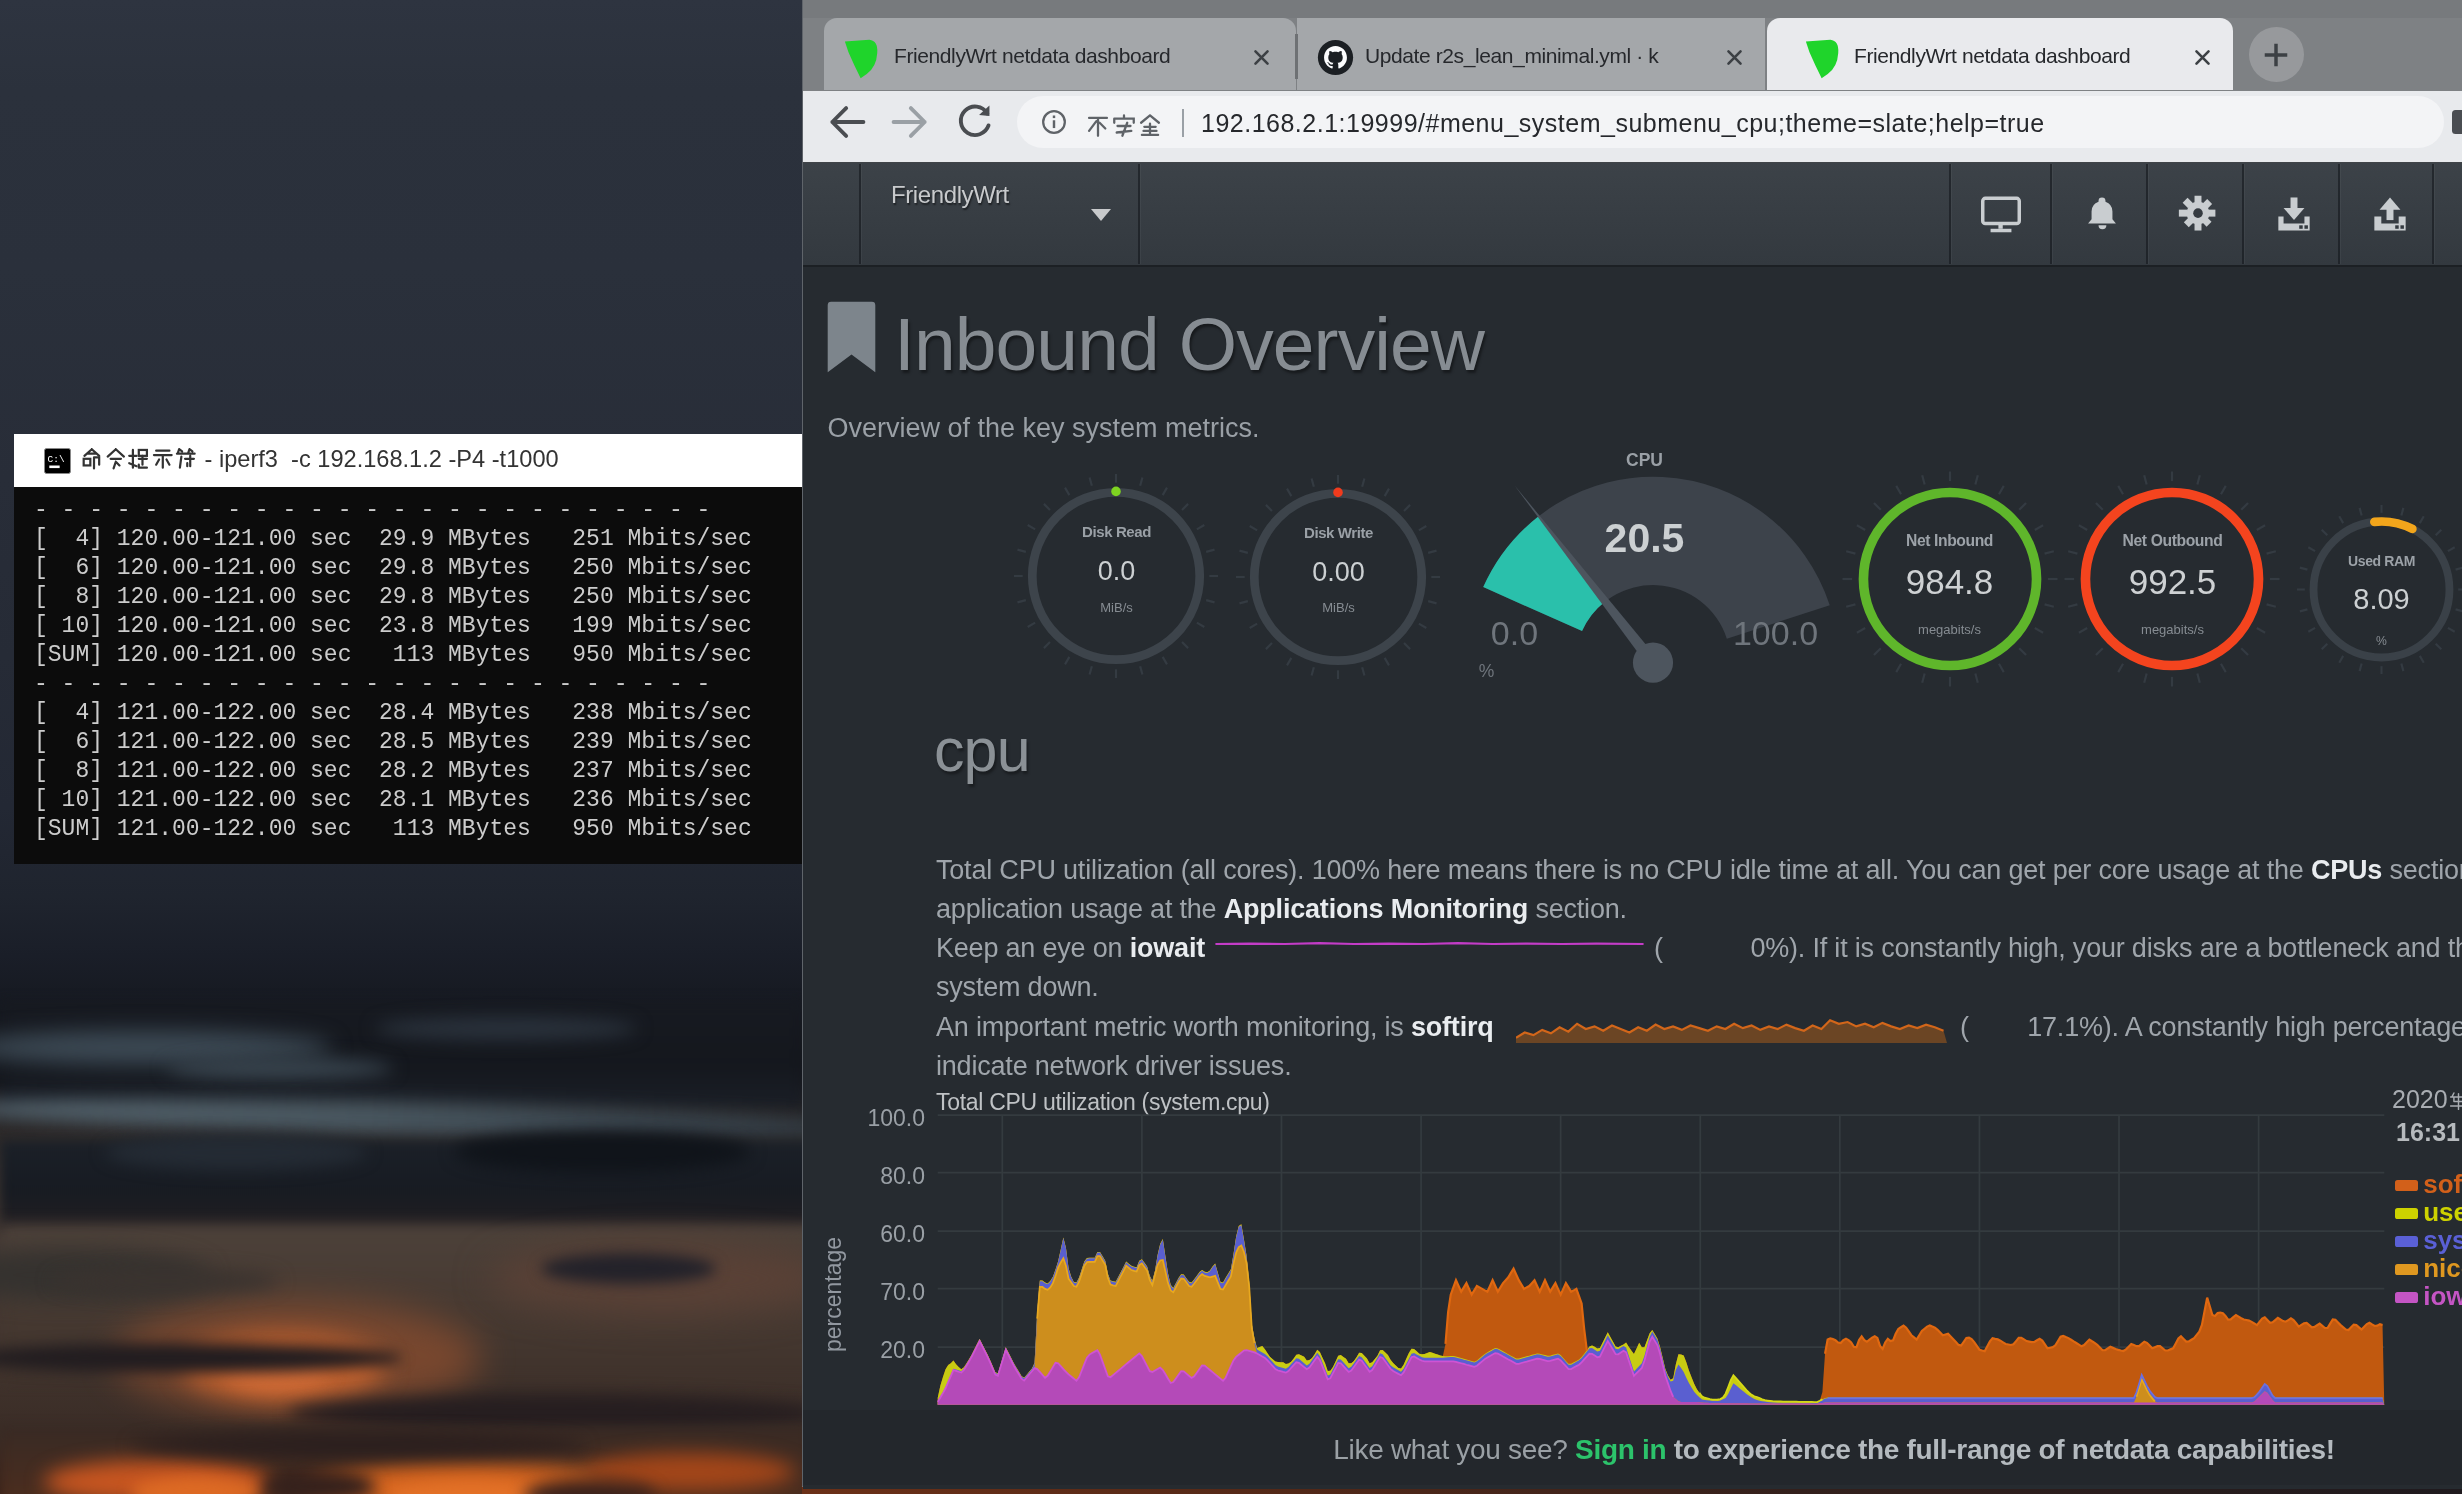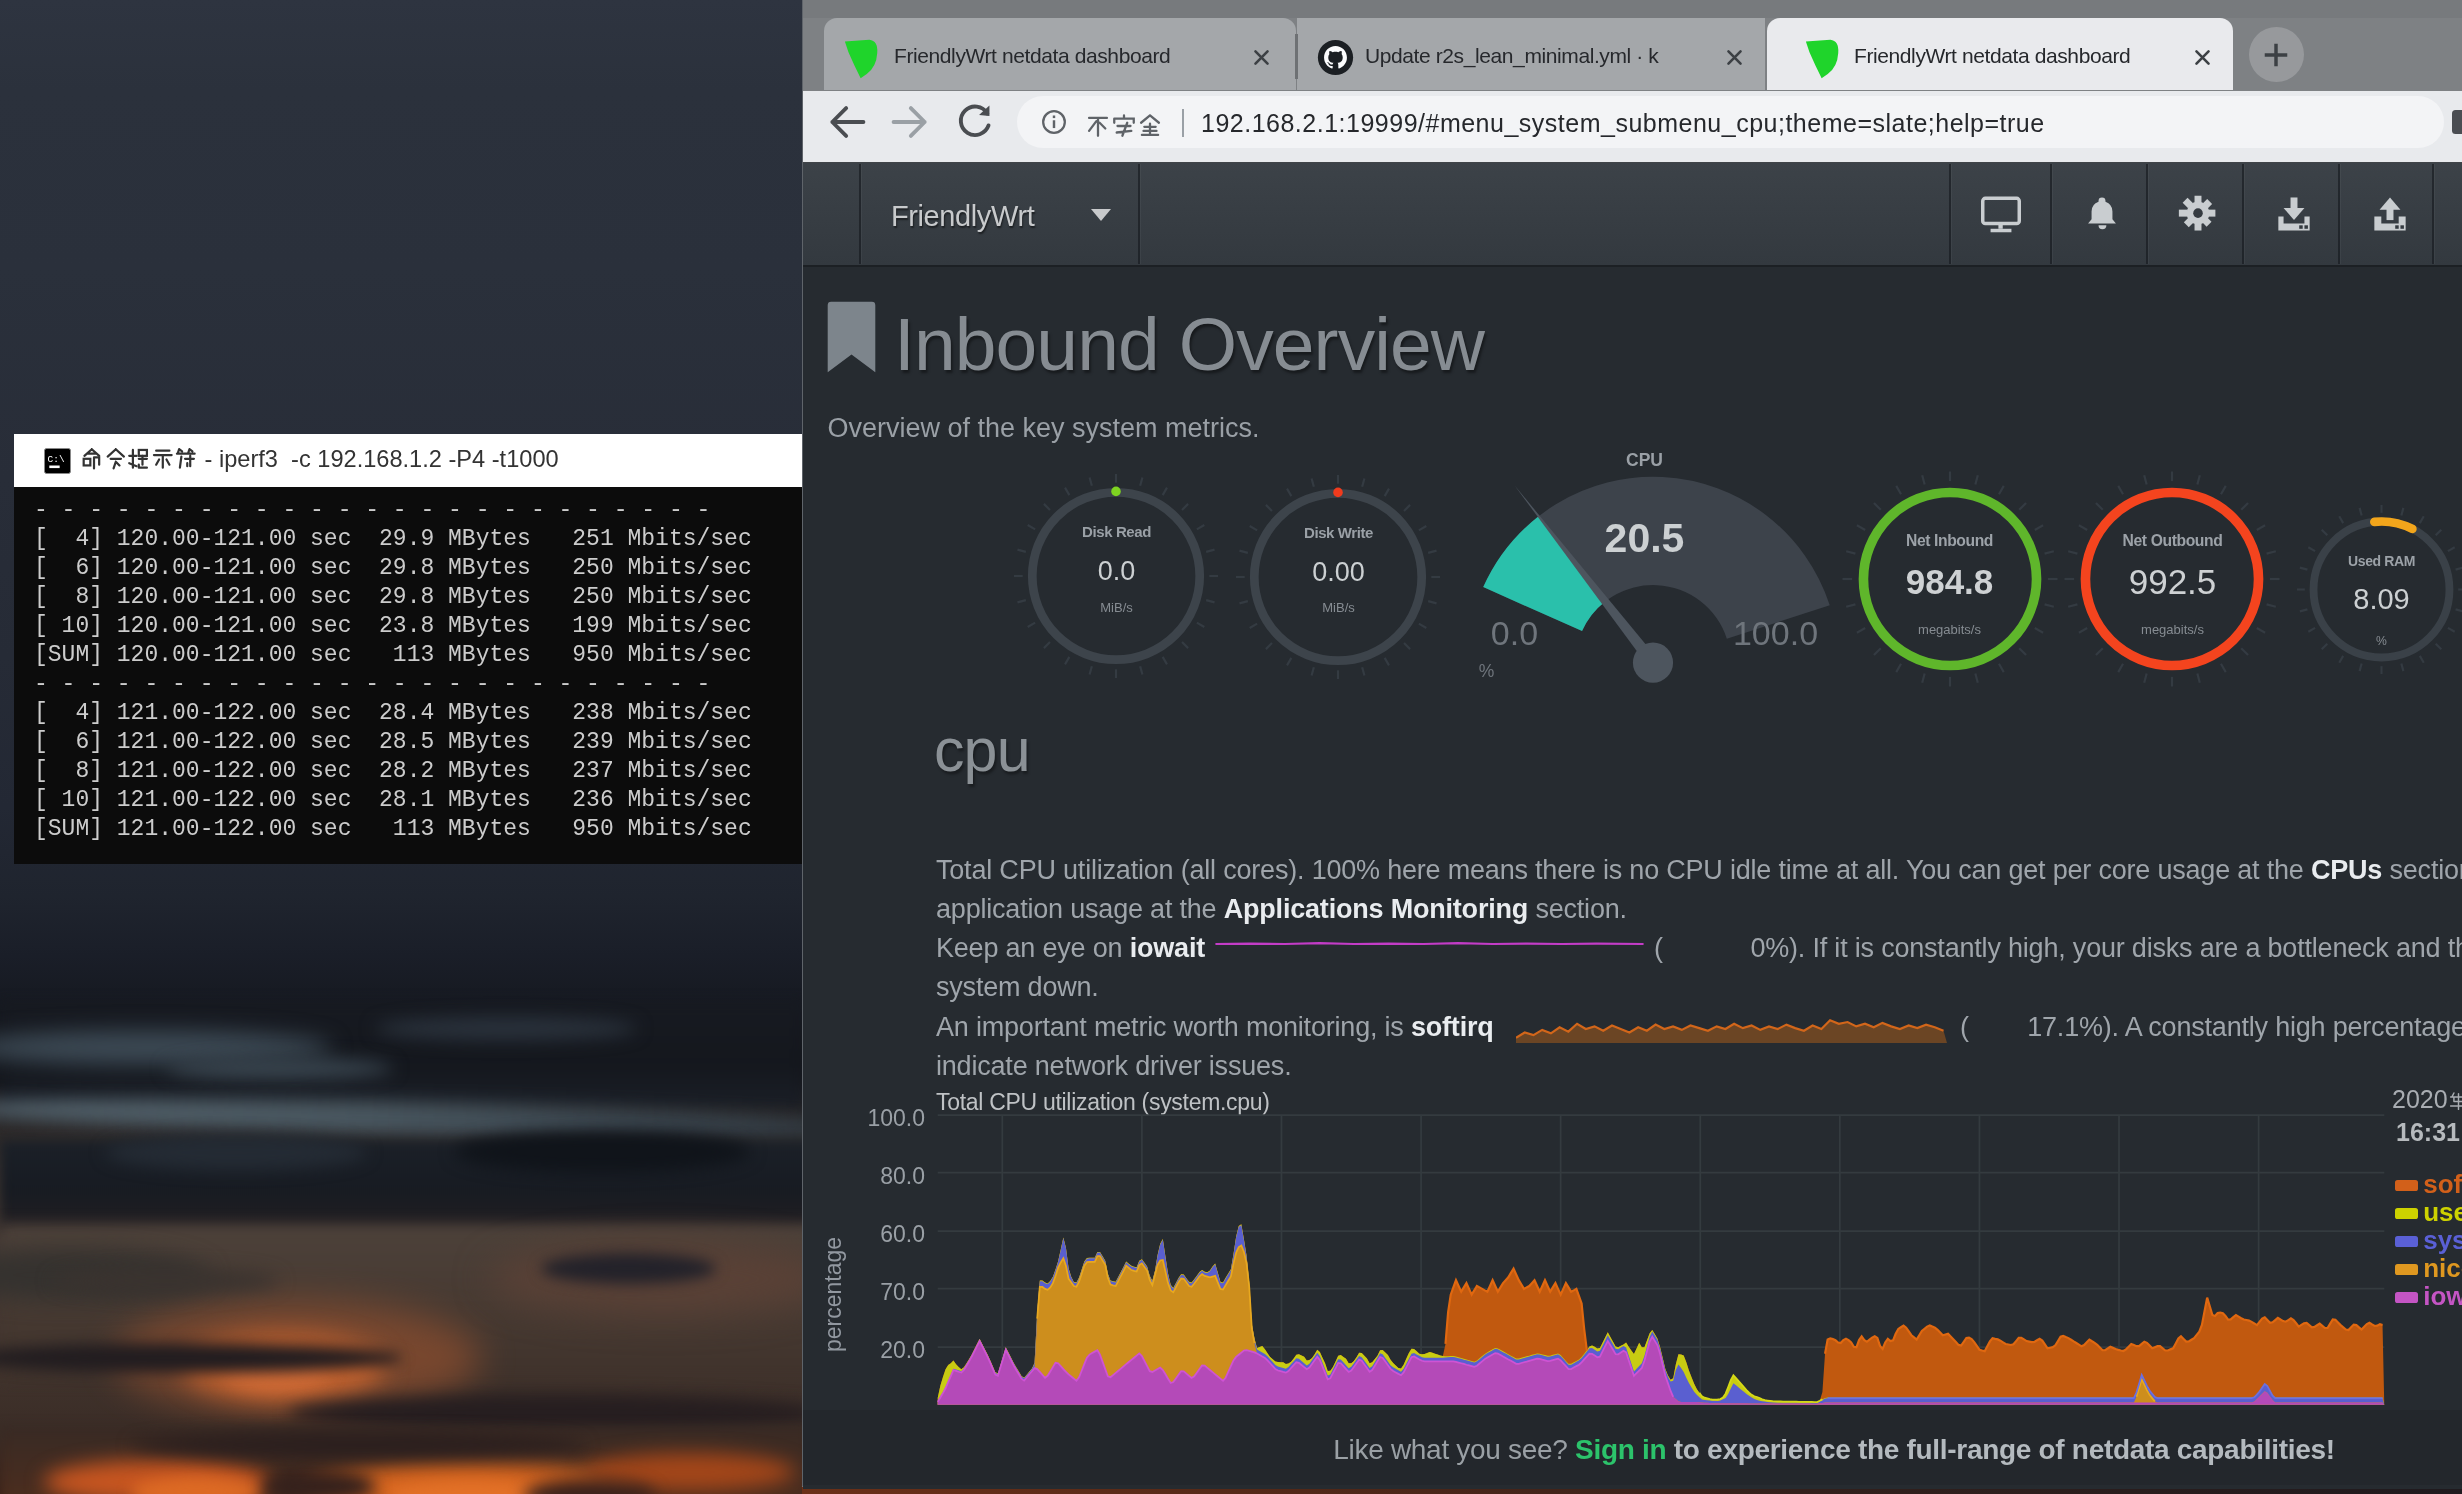--- a/index.html
+++ b/index.html
@@ -17,21 +17,21 @@
 #tabstrip{position:absolute;left:0;top:0;width:100%;height:91px;background:#7e8184}
 .tab{position:absolute;top:18.3px;height:72px;background:#a4a7aa;border-radius:13px 13px 0 0}
 .tabtitle{position:absolute;top:44px;font-size:21px;color:#26282c;white-space:nowrap;overflow:hidden;letter-spacing:-0.4px}
 #plusbtn{position:absolute;left:1446px;top:27px;width:55px;height:55px;border-radius:50%;background:#97999c}
 #toolbar{position:absolute;left:0;top:91px;width:100%;height:72px;background:#e8eaed;border-bottom:0.9px solid #404448}
 #omnibox{position:absolute;left:214px;top:5.2px;width:1427px;height:52px;border-radius:26px;background:#f3f4f6}
 #urltxt{position:absolute;left:398px;top:18.3px;font-size:25px;color:#26282c;letter-spacing:0.5px;white-space:nowrap}
 #page{position:absolute;left:0;top:163px;width:100%;height:1326px;background:#262b30;overflow:hidden}
 #navbar{position:absolute;left:0;top:0;width:100%;height:104px;background:linear-gradient(180deg,#3c4248,#33393f);border-bottom:2.6px solid #1c2024}
 .navsep{position:absolute;top:0.9px;width:1.7px;height:100px;background:rgba(20,24,28,.6);box-shadow:0.9px 0 0 rgba(255,255,255,.05)}
-#brand{position:absolute;left:88px;top:37px;font-size:29px;color:#c8cacc;text-shadow:0.9px 1.7px 1.7px rgba(0,0,0,.5);letter-spacing:-0.4px}
+#brand{position:absolute;left:88px;top:18px;font-size:24px;color:#c8cacc;text-shadow:0.9px 1.7px 1.7px rgba(0,0,0,.5);letter-spacing:-0.4px}
 #caret{position:absolute;left:288px;top:46px;width:0;height:0;border-left:10.5px solid transparent;border-right:10.5px solid transparent;border-top:12.2px solid #c8cacc}
 .h1{position:absolute;font-size:75px;color:#868c92;text-shadow:1.7px 2.6px 2.6px rgba(0,0,0,.4);letter-spacing:-0.9px;white-space:nowrap}
 .sub{position:absolute;font-size:27px;color:#9aa0a6;white-space:nowrap}
 .h2{position:absolute;font-size:61px;color:#8b9196;text-shadow:1.7px 2.6px 2.6px rgba(0,0,0,.35);letter-spacing:-0.9px}
 .ptxt{position:absolute;font-size:27px;color:#9fa5ab;white-space:pre;letter-spacing:-0.2px}
 .ptxt b{color:#e9ecef}
 .gt{position:absolute;text-align:center;white-space:nowrap}
 #footer{position:absolute;left:0;top:1247px;width:100%;height:75px;background:#23272c}
 #footer .txt{position:absolute;left:59px;top:24.4px;width:100%;text-align:center;font-size:28px;color:#9aa0a5;letter-spacing:-0.3px}
 #footer b{color:#b4babf}
@@ -330,21 +330,21 @@
         <line x1="26.8" y1="164.0" x2="16.2" y2="166.8" stroke="#343b42" stroke-width="2.5"></line>
         <line x1="23.0" y1="135.0" x2="12.0" y2="135.0" stroke="#343b42" stroke-width="2.5"></line>
         <line x1="26.8" y1="106.0" x2="16.2" y2="103.2" stroke="#343b42" stroke-width="2.5"></line>
         <line x1="38.0" y1="79.0" x2="28.5" y2="73.5" stroke="#343b42" stroke-width="2.5"></line>
         <line x1="55.8" y1="55.8" x2="48.0" y2="48.0" stroke="#343b42" stroke-width="2.5"></line>
         <line x1="79.0" y1="38.0" x2="73.5" y2="28.5" stroke="#343b42" stroke-width="2.5"></line>
         <line x1="106.0" y1="26.8" x2="103.2" y2="16.2" stroke="#343b42" stroke-width="2.5"></line>
         <circle cx="135" cy="135" r="99" stroke="#5fb62b" stroke-width="11" fill="none"></circle>
       </svg>
       <div class="gt" style="left:972px;top:369px;width:349px;font-size:15.7px;font-weight:bold;color:#9ca2a8;letter-spacing:-0.4px">Net Inbound</div>
-      <div class="gt" style="left:972px;top:399px;width:349px;font-size:35px;font-weight:bold;color:#ced1d3;letter-spacing:0px">984.8</div>
+      <div class="gt" style="left:972px;top:399px;width:349px;font-size:35px;font-weight:normal;color:#ced1d3;letter-spacing:0px">984.8</div>
       <div class="gt" style="left:972px;top:459px;width:349px;font-size:13px;font-weight:normal;color:#868c92;letter-spacing:0px">megabits/s</div>
       <svg class="abs" style="left:1251px;top:298px;" width="236" height="236" viewBox="0 0 270 270">
         <line x1="135.0" y1="23.0" x2="135.0" y2="12.0" stroke="#343b42" stroke-width="2.5"></line>
         <line x1="164.0" y1="26.8" x2="166.8" y2="16.2" stroke="#343b42" stroke-width="2.5"></line>
         <line x1="191.0" y1="38.0" x2="196.5" y2="28.5" stroke="#343b42" stroke-width="2.5"></line>
         <line x1="214.2" y1="55.8" x2="222.0" y2="48.0" stroke="#343b42" stroke-width="2.5"></line>
         <line x1="232.0" y1="79.0" x2="241.5" y2="73.5" stroke="#343b42" stroke-width="2.5"></line>
         <line x1="243.2" y1="106.0" x2="253.8" y2="103.2" stroke="#343b42" stroke-width="2.5"></line>
         <line x1="247.0" y1="135.0" x2="258.0" y2="135.0" stroke="#343b42" stroke-width="2.5"></line>
         <line x1="243.2" y1="164.0" x2="253.8" y2="166.8" stroke="#343b42" stroke-width="2.5"></line>

